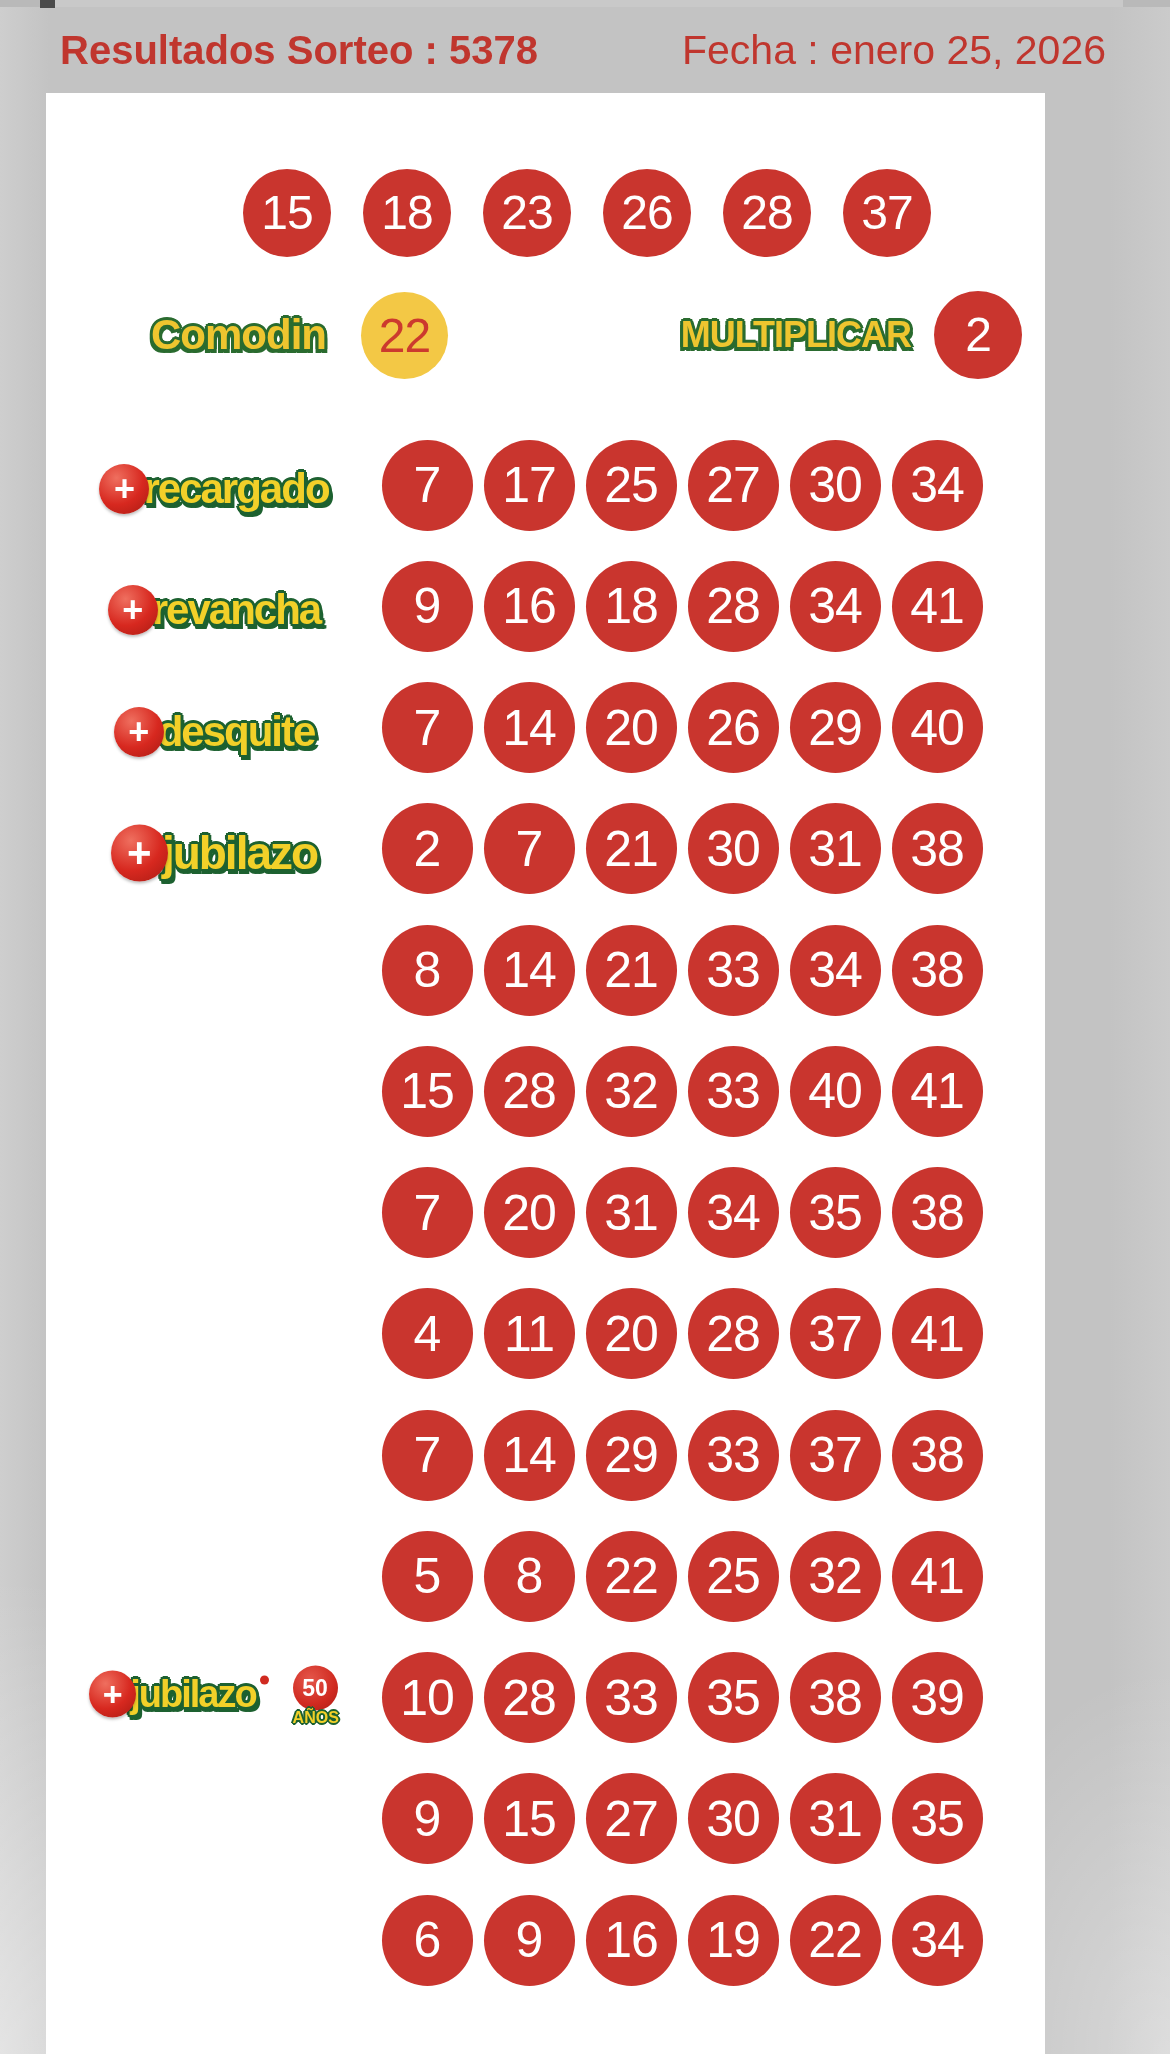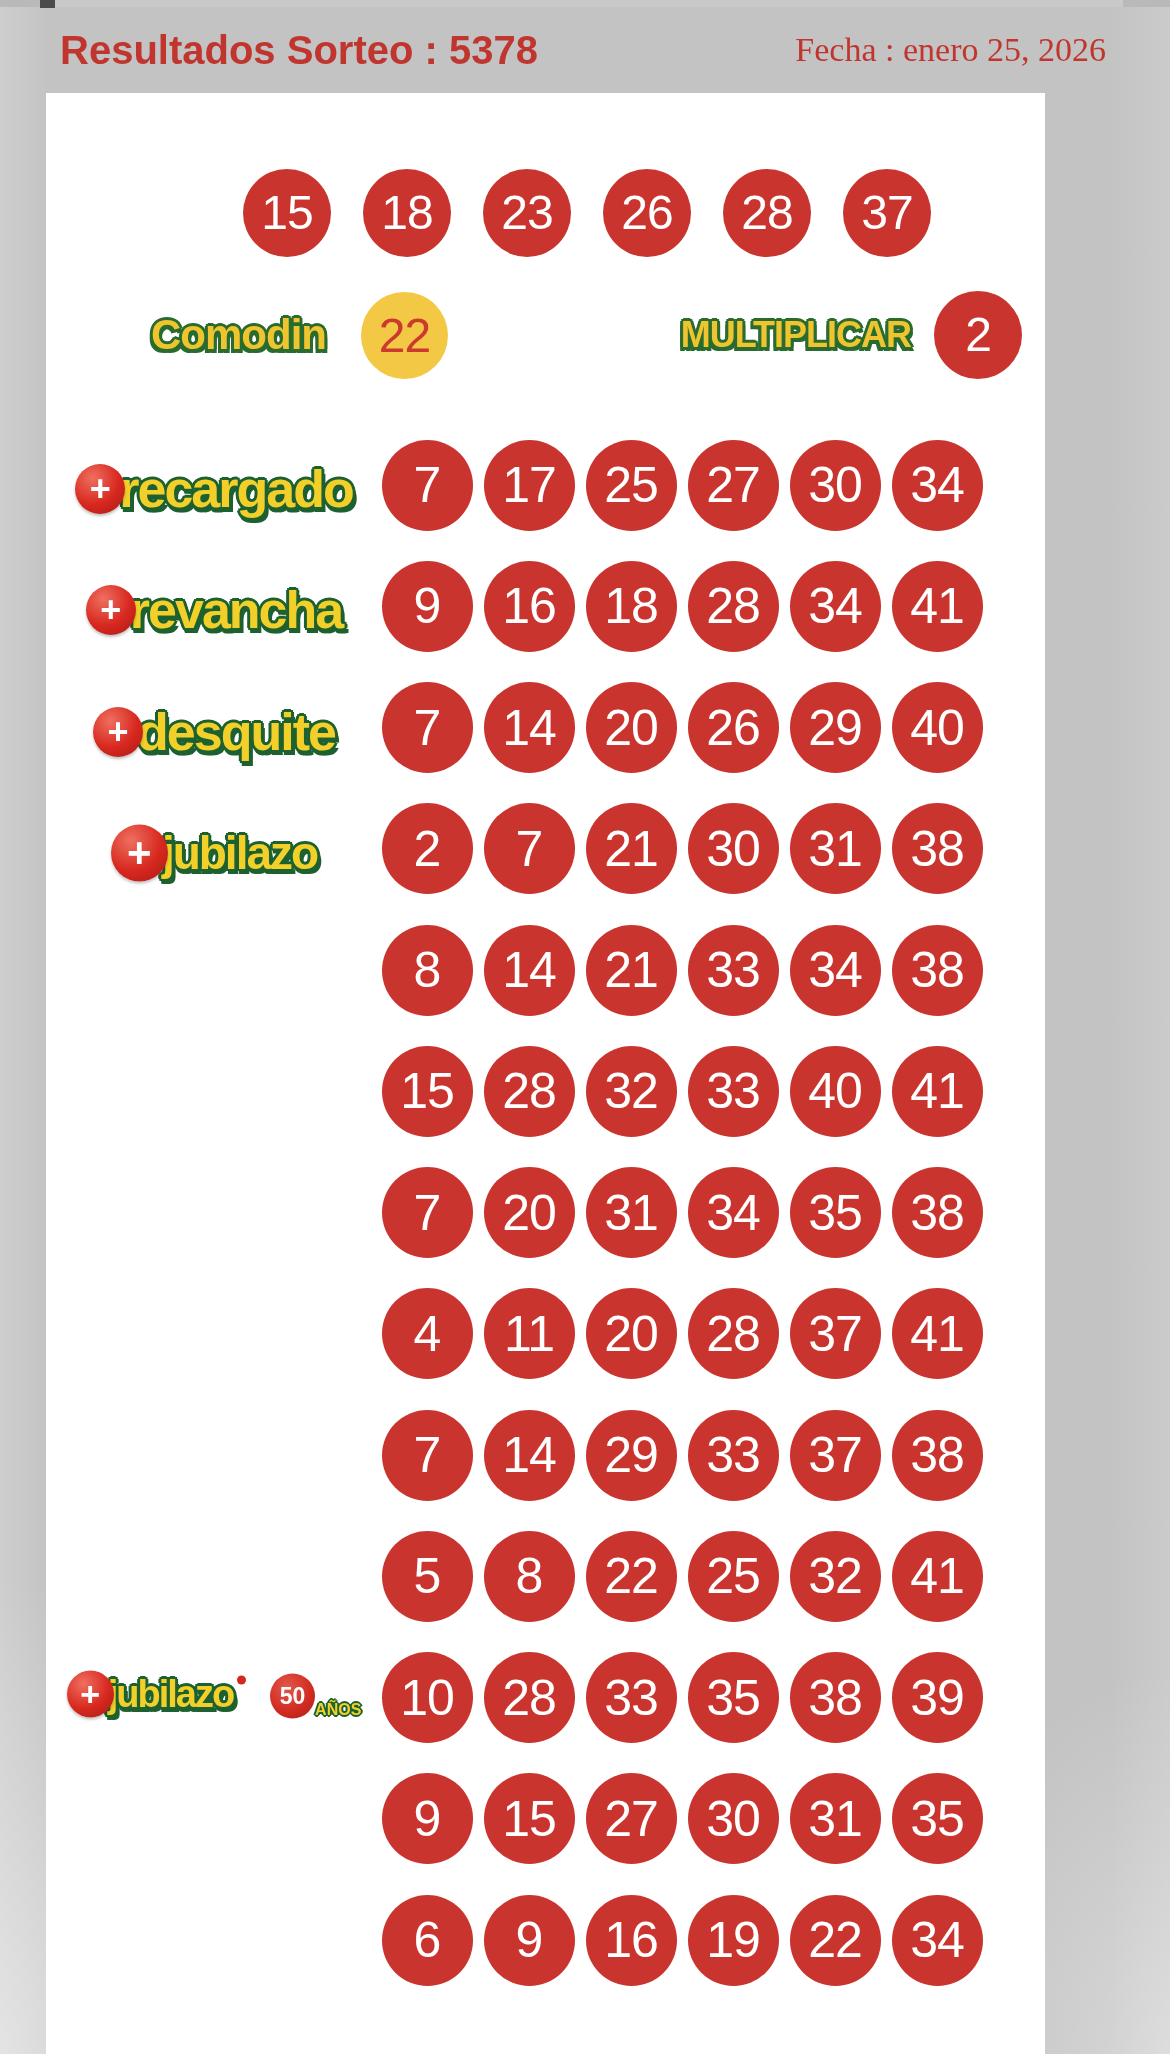--- a/index.html
+++ b/index.html
@@ -14,21 +14,21 @@
   .bg-glow.right{right:0;bottom:0;width:260px;height:420px;
     background:radial-gradient(ellipse at 100% 100%,rgba(255,255,255,.35),rgba(255,255,255,0) 65%);}
   .top-strip{position:absolute;left:0;top:0;width:1170px;height:7px;background:#b9b9b9;}
   .top-strip .light{position:absolute;left:55px;top:0;width:1068px;height:7px;background:#c9c9c9;}
   .top-strip .dark{position:absolute;left:40px;top:0;width:15px;height:8px;background:#4b4b4b;}
 
   .header{position:absolute;left:0;top:7px;width:1170px;height:86px;
     display:flex;align-items:center;justify-content:space-between;
     padding:0 64px 0 60px;box-sizing:border-box;color:var(--header-red);gap:12px;}
   .header .title{font-size:40px;font-weight:bold;letter-spacing:0px;}
-  .header .date{font-size:34px;font-weight:normal;font-family:Liberation Serif, serif;}
+  .header .date{font-size:41px;font-weight:normal;}
 
   .panel{position:absolute;left:46px;top:93px;width:999px;height:1961px;background:var(--panel-white);}
 
   .ball{
     display:flex;align-items:center;justify-content:center;
     border-radius:50%;background:var(--ball-red);color:#fff;
     font-size:50px;line-height:1;letter-spacing:-1px;
   }
   .main-row{position:absolute;left:197px;top:76px;display:flex;gap:32px;}
   .main-row .ball{width:88px;height:88px;font-size:48px;}
@@ -63,26 +63,26 @@
   .logo-text{
     font-weight:bold;color:var(--logo-yellow);letter-spacing:-2px;line-height:1;
     text-shadow:3px 0 0 var(--logo-green),-3px 0 0 var(--logo-green),
       0 3px 0 var(--logo-green),0 -3px 0 var(--logo-green),
       2px 2px 0 var(--logo-green),-2px 2px 0 var(--logo-green),
       2px -2px 0 var(--logo-green),-2px -2px 0 var(--logo-green),
       0 5px 0 var(--logo-green),4px 5px 0 var(--logo-green);
     z-index:1;
   }
   .logo.small .plus-ball{width:50px;height:50px;font-size:36px;}
-  .logo.small .logo-text{font-size:52px;}
+  .logo.small .logo-text{font-size:42px;}
   .logo.big .plus-ball{width:57px;height:57px;font-size:42px;}
   .logo.big .logo-text{font-size:46px;}
   .logo.fifty .plus-ball{width:47px;height:47px;font-size:34px;}
   .logo.fifty .logo-text{font-size:38px;}
-  .badge50{display:flex;align-items:flex-end;margin-left:24px;transform:translateY(2px);z-index:2;}
+  .badge50{display:flex;flex-direction:column;align-items:flex-start;margin-left:24px;transform:translateY(2px);z-index:2;}
   .badge50 .b50{
     width:45px;height:45px;border-radius:50%;display:flex;align-items:center;justify-content:center;
     background:radial-gradient(circle at 38% 30%,#e4564a 0%,#d02a20 60%,#ab1d15 100%);
     color:#fff;font-size:23px;font-weight:bold;box-shadow:0 0 0 2px rgba(255,255,255,.8);
   }
   .badge50 .banos{
     font-size:16px;font-weight:bold;color:var(--logo-yellow);letter-spacing:0;margin-top:-2px;
     text-shadow:2px 0 0 var(--logo-green),-2px 0 0 var(--logo-green),
       0 2px 0 var(--logo-green),0 -2px 0 var(--logo-green),
       1px 1px 0 var(--logo-green),-1px 1px 0 var(--logo-green),

